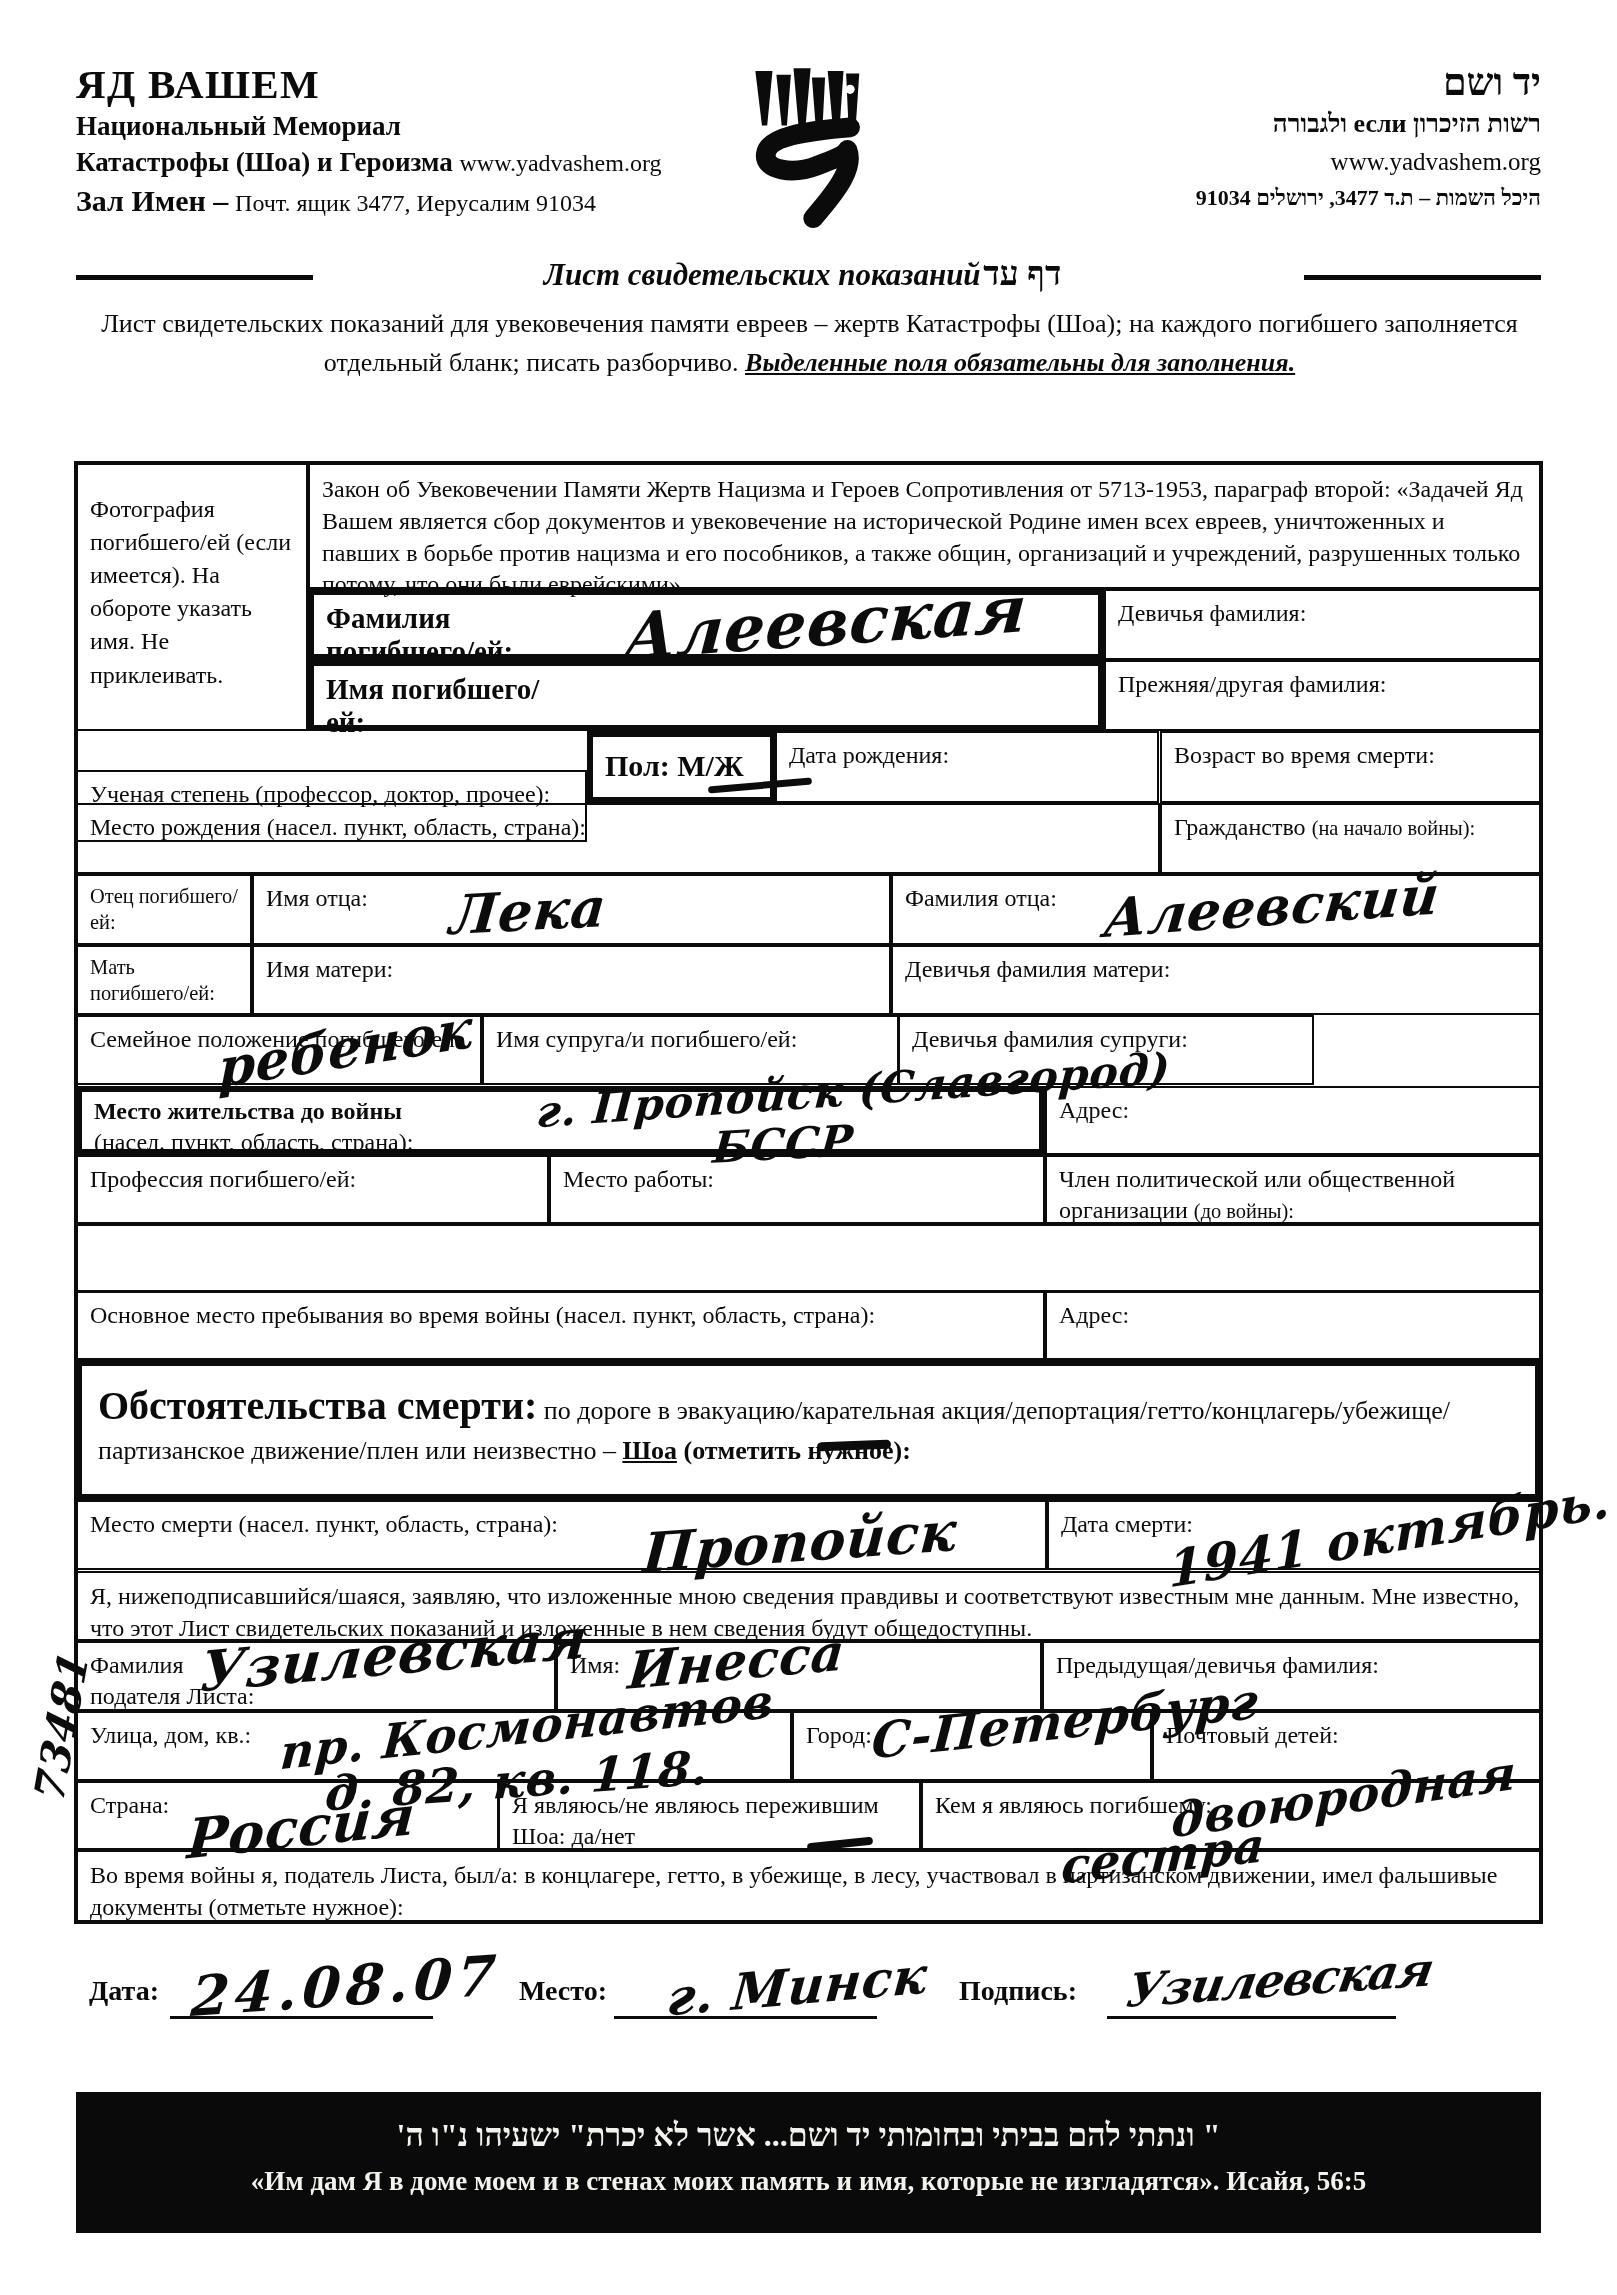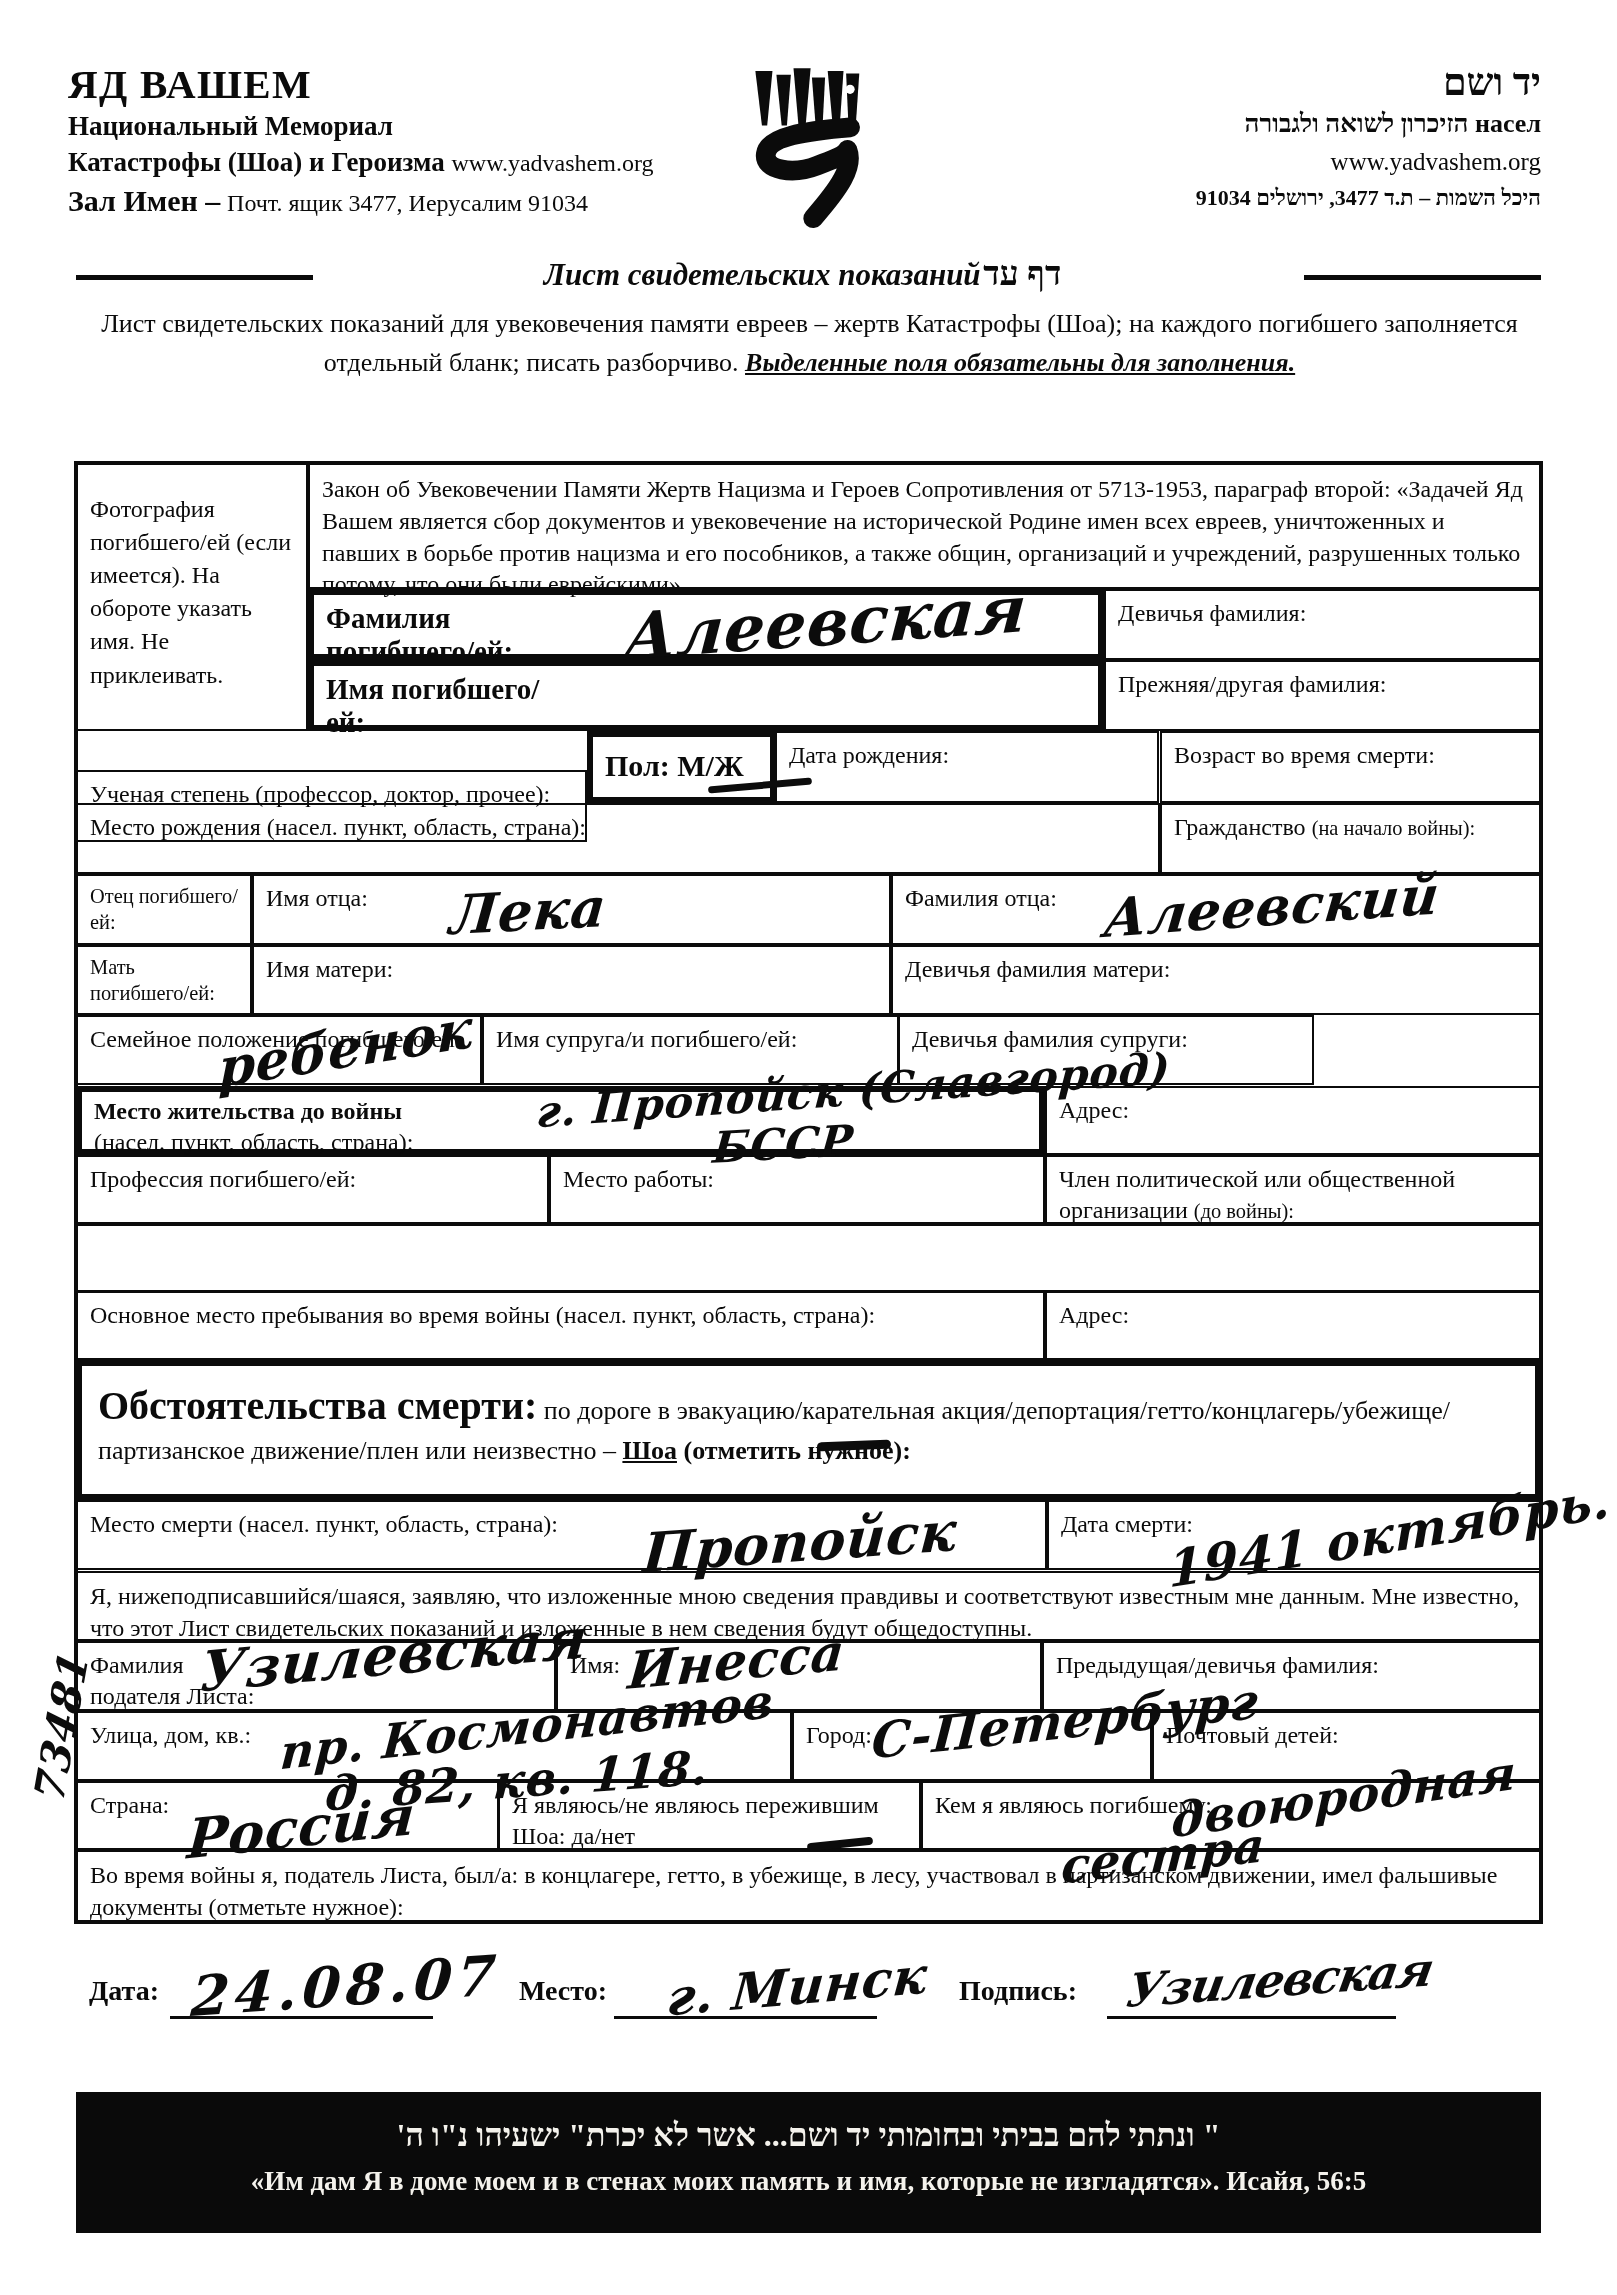--- a/index.html
+++ b/index.html
@@ -18,21 +18,21 @@
   .b { font-weight:bold; }
   .big { font-size:29px; font-weight:bold; line-height:1.15; }
   .paren { font-size:20.4px; }
   .hw {
     position:absolute; font-family:"DejaVu Serif","Liberation Serif",serif;
     font-style:italic; font-weight:bold; white-space:nowrap; color:#0c0c0c;
     z-index:5; letter-spacing:0.7px;
   }
   .ink { position:absolute; background:#0c0c0c; border-radius:5.3px; z-index:6; }
   .rule { position:absolute; background:#0b0b0b; }
-  .hdr-left { position:absolute; left:68px; top:60px; width:657px; }
+  .hdr-left { position:absolute; left:76px; top:60px; width:657px; }
   .hdr-left .nm { font-size:41px; font-weight:bold; letter-spacing:1.3px; }
   .hdr-left .l { font-size:27px; font-weight:bold; line-height:1.35; }
   .hdr-left .sm { font-size:24px; font-weight:normal; }
   .hdr-right { position:absolute; right:77px; top:60px; width:591px; text-align:right; direction:rtl; }
   .hdr-right .nm { font-size:38px; font-weight:bold; }
   .hdr-right .l { font-size:26px; font-weight:bold; line-height:1.5; }
   .hdr-right .url { font-size:25px; font-weight:normal; direction:ltr; }
   .hdr-right .ad { font-size:22px; font-weight:bold; }
   .title-wrap { position:absolute; left:0; top:255px; width:100%; text-align:center; z-index:2; }
   .title-ru { font-size:31px; font-weight:bold; font-style:italic; }
@@ -77,21 +77,21 @@
       <polygon points="94,22 114,22 110,100 100,100"></polygon>
       <polygon points="118,12 142,12 136,100 126,100"></polygon>
       <polygon points="146,16 166,16 160,105 150,105"></polygon>
     </g>
     <path d="M152 98 C 80 104, 28 112, 24 138 C 20 164, 66 170, 102 156 C 126 147, 144 140, 148 132 C 158 158, 136 190, 96 236" fill="none" stroke="#0b0b0b" stroke-width="30" stroke-linecap="round" stroke-linejoin="round"></path>
     <circle cx="152" cy="40" r="7" fill="#ffffff"></circle>
   </svg>
 
   <div class="hdr-right">
     <div class="nm">יד ושם</div>
-    <div class="l">насел הזיכרון לשואה ולגבורה</div>
+    <div class="l">רשות הזיכרון если ולגבורה</div>
     <div class="l url">www.yadvashem.org</div>
     <div class="l ad">היכל השמות – ת.ד 3477, ירושלים 91034</div>
   </div>
 
   <div class="rule" style="left:76px; top:275px; width:237px; height:4.6px;"></div>
   <div class="rule" style="left:1304px; top:275px; width:237px; height:4.6px;"></div>
   <div class="title-wrap">
     <span class="title-ru">Лист свидетельских показаний</span>
     <span class="title-he">דף עד</span>
   </div>

